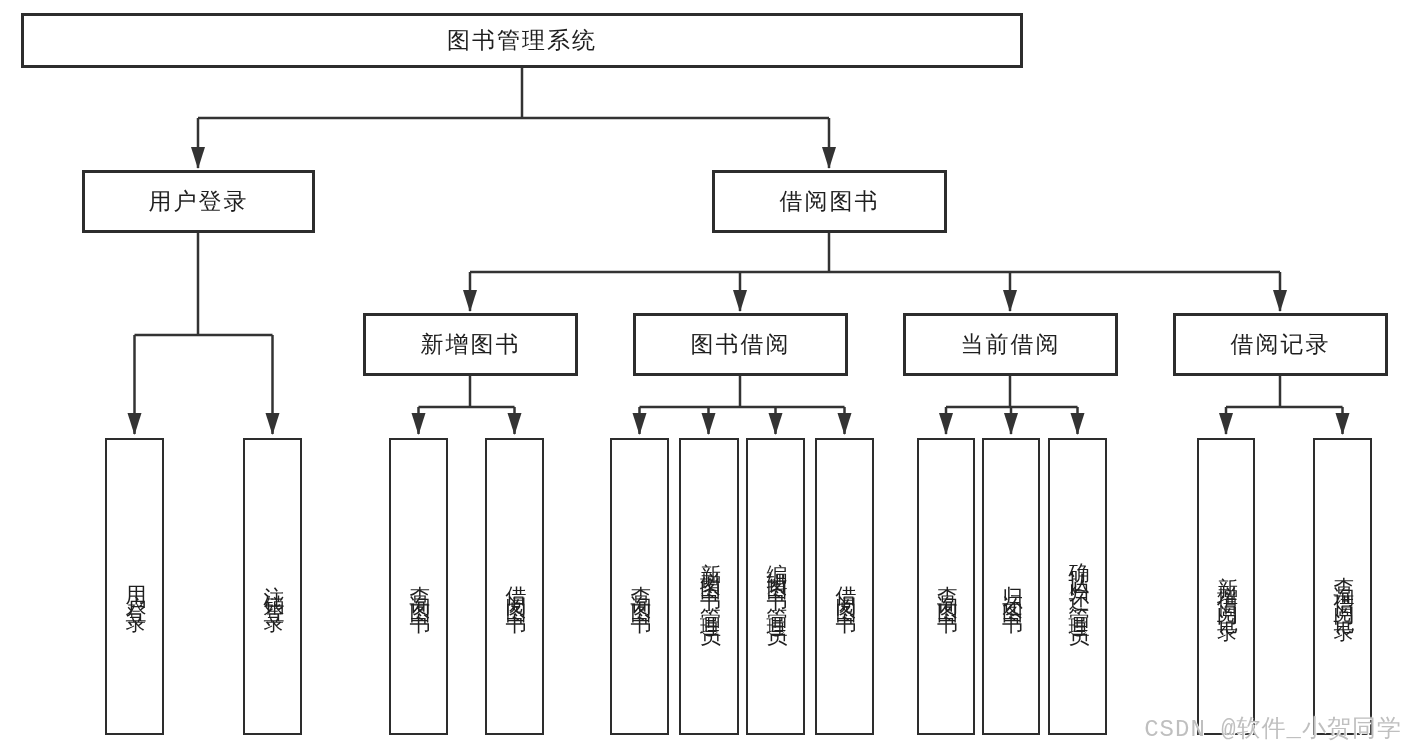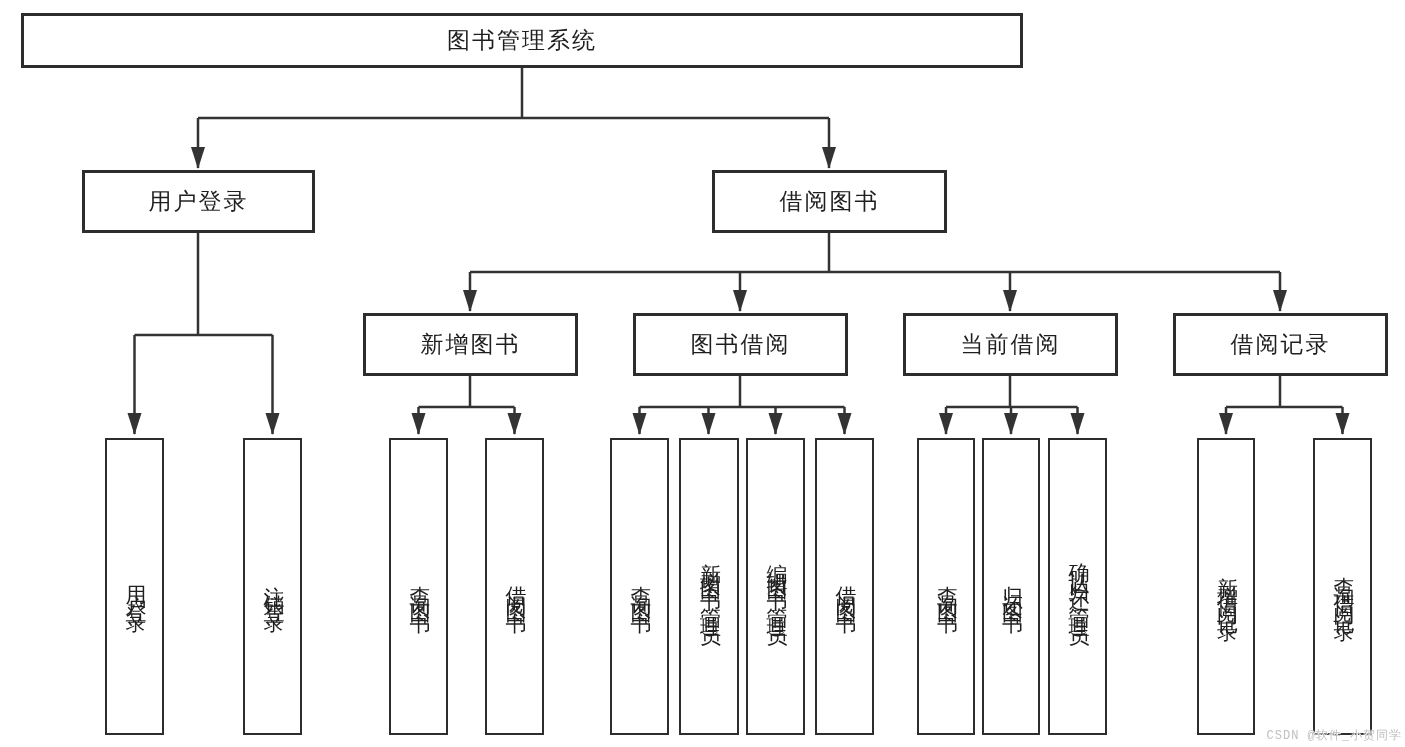--- a/index.html
+++ b/index.html
@@ -17,21 +17,21 @@
   .hlabel {
     font-size:23px; color:#1f1f1f; letter-spacing:2px; white-space:nowrap;
   }
   .vlabel {
     writing-mode:vertical-rl; text-orientation:mixed;
     font-size:21px; color:#1f1f1f; letter-spacing:9px; line-height:1;
     white-space:nowrap;
   }
   #watermark {
     position:absolute; right:3px; bottom:3px; z-index:3;
-    font-size:12px; color:#bfbfbf; letter-spacing:1px;
+    font-size:24px; color:#bfbfbf; letter-spacing:1px;
     text-shadow:0 0 2px #ffffff, 1px 1px 0 #ffffff;
     white-space:nowrap;
   }
 </style>
 </head>
 <body>
 
 <div id="canvas">
 
   <svg id="connectors" width="1405" height="747" viewBox="0 0 1405 747">

